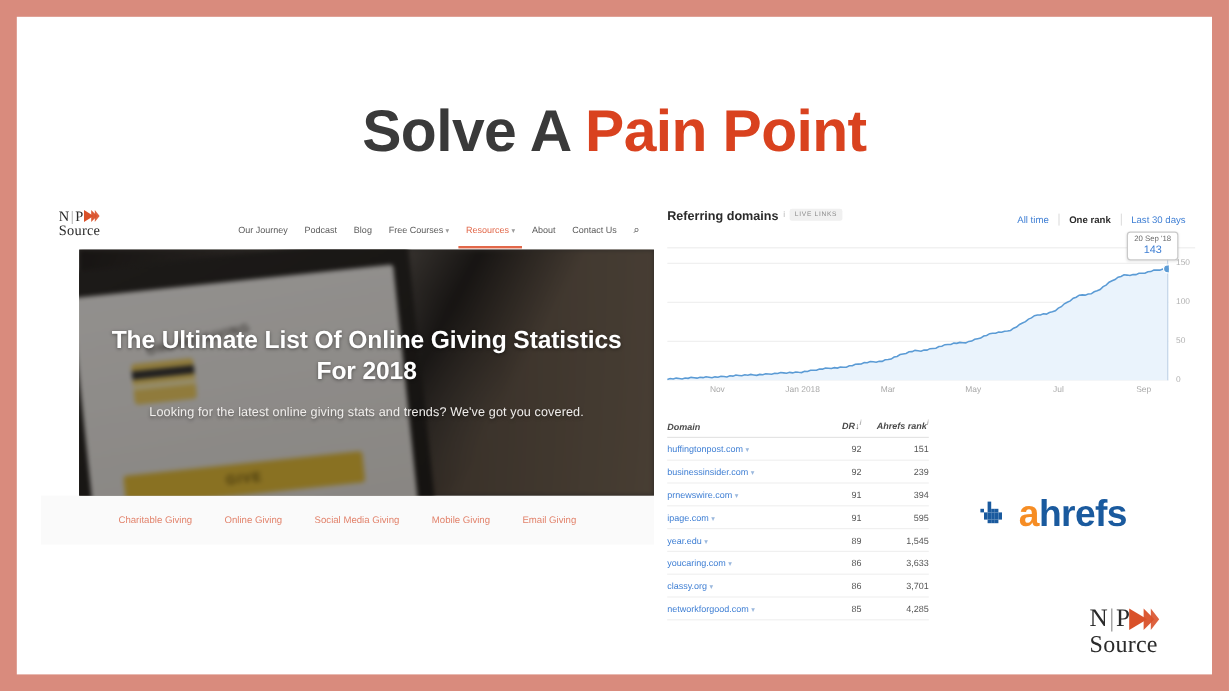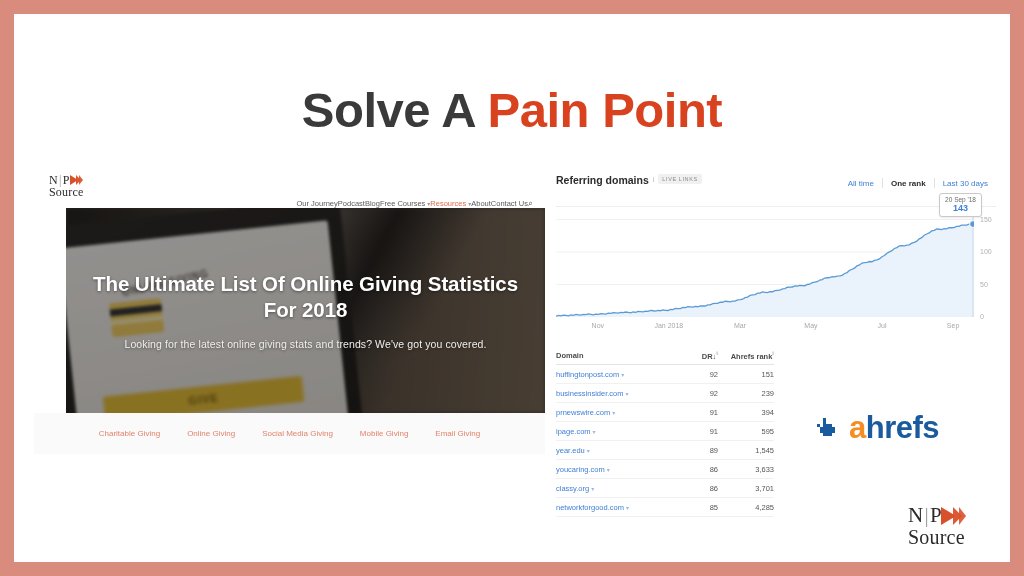--- a/index.html
+++ b/index.html
@@ -66,23 +66,23 @@
   .np-chev.c1 { border-left-width: 8px; }
   .np-chev.c2 { border-left-width: 5px; opacity: .95; }
   .np-chev.c3 { border-left-width: 4px; opacity: .9; }
   .np-bottom {
     font-family: "Liberation Serif", serif;
     font-size: 12px; color: #2b2b2b; line-height: 1.05;
     letter-spacing: 0.2px;
   }
 
   .nav-links {
-    position: absolute; right: 12px; top: 16px;
+    position: absolute; right: 12px; top: 4px;
     height: 42px;
-    display: flex; align-items: center; 
+    display: flex; align-items: center; gap: 14px;
     font-size: 7.5px; color: #5a5a5a;
   }
   .nav-link { position: relative; white-space: nowrap; cursor: pointer; }
   .nav-link .caret { font-size: 6px; color: #9a9a9a; margin-left: 2px; }
   .nav-link.active { color: #e2684a; }
   .nav-link.active::after {
     content: ""; position: absolute;
     left: -6px; right: -6px; bottom: -11px;
     height: 2px; background: #e2684a;
   }
@@ -244,37 +244,38 @@
     right: 14px; top: -14px;
     background: #ffffff;
     border: 1px solid #c9c9c9;
     border-radius: 3px;
     padding: 2px 5px 3px;
     text-align: center;
     box-shadow: 0 1px 2px rgba(0,0,0,.08);
     z-index: 5;
   }
   .ah-tt-date { font-size: 6.5px; color: #6a6a6a; white-space: nowrap; }
-  .ah-tt-val { font-size: 9px; font-weight: bold; color: #3f7fd4; }
+  .ah-tt-val { font-size: 9px; font-weight: normal; color: #3f7fd4; }
 
   
   .ah-table {
     position: absolute;
     left: 0; top: 172px;
     width: 218px;
     font-size: 7.5px;
   }
   .ah-tr {
     display: flex; align-items: center;
     height: 19px;
     border-bottom: 1px solid #f0f0f0;
   }
   .ah-tr.header {
     font-weight: bold; color: #4a4a4a;
     border-bottom: 1px solid #e4e4e4;
+    font-style: italic;
   }
   .ah-c-domain { flex: 1; color: #3f7fd4; }
   .ah-tr.header .ah-c-domain { color: #4a4a4a; }
   .ah-c-dr { width: 44px; text-align: right; color: #555; }
   .ah-c-rank { width: 56px; text-align: right; color: #555; }
   .ah-tr.header .ah-c-dr,
   .ah-tr.header .ah-c-rank { color: #4a4a4a; }
   .dcaret { font-size: 6px; color: #9bb8dd; margin-left: 2px; }
   .hcaret { font-size: 6px; color: #b0b0b0; vertical-align: super; }
 

